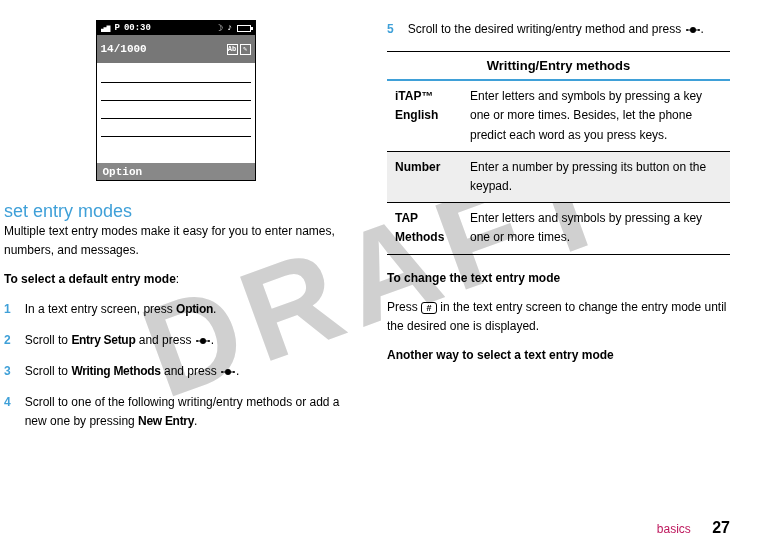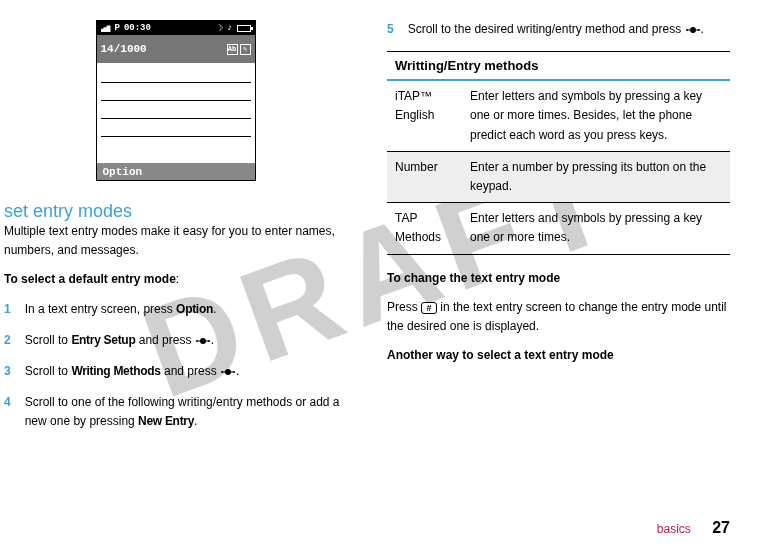--- a/index.html
+++ b/index.html
@@ -174,37 +174,37 @@
       font-weight: bold;
       vertical-align: middle;
     }
     table.methods {
       width: 100%;
       border-collapse: collapse;
       margin-bottom: 14px;
       font-size: 12px;
     }
     table.methods th {
-      text-align: left;
+      text-align: center;
       padding: 6px 8px;
       border-top: 1px solid #000;
       border-bottom: 2px solid #3fa0d8;
       font-size: 13px;
     }
     table.methods td {
       padding: 6px 8px;
       border-bottom: 1px solid #000;
       vertical-align: top;
       line-height: 1.6;
     }
     table.methods tr.shaded td { background: #eeeeee; }
     table.methods td.label {
       width: 75px;
       font-family: 'Arial Narrow', Arial, sans-serif;
-      font-weight: normal;
+      font-weight: bold;
     }
     .footer {
       position: absolute;
       bottom: 8px;
       right: 30px;
       font-size: 12px;
       z-index: 1;
     }
     .footer-label { color: #be185d; margin-right: 18px; }
     .footer-page { font-size: 16px; font-weight: bold; }

